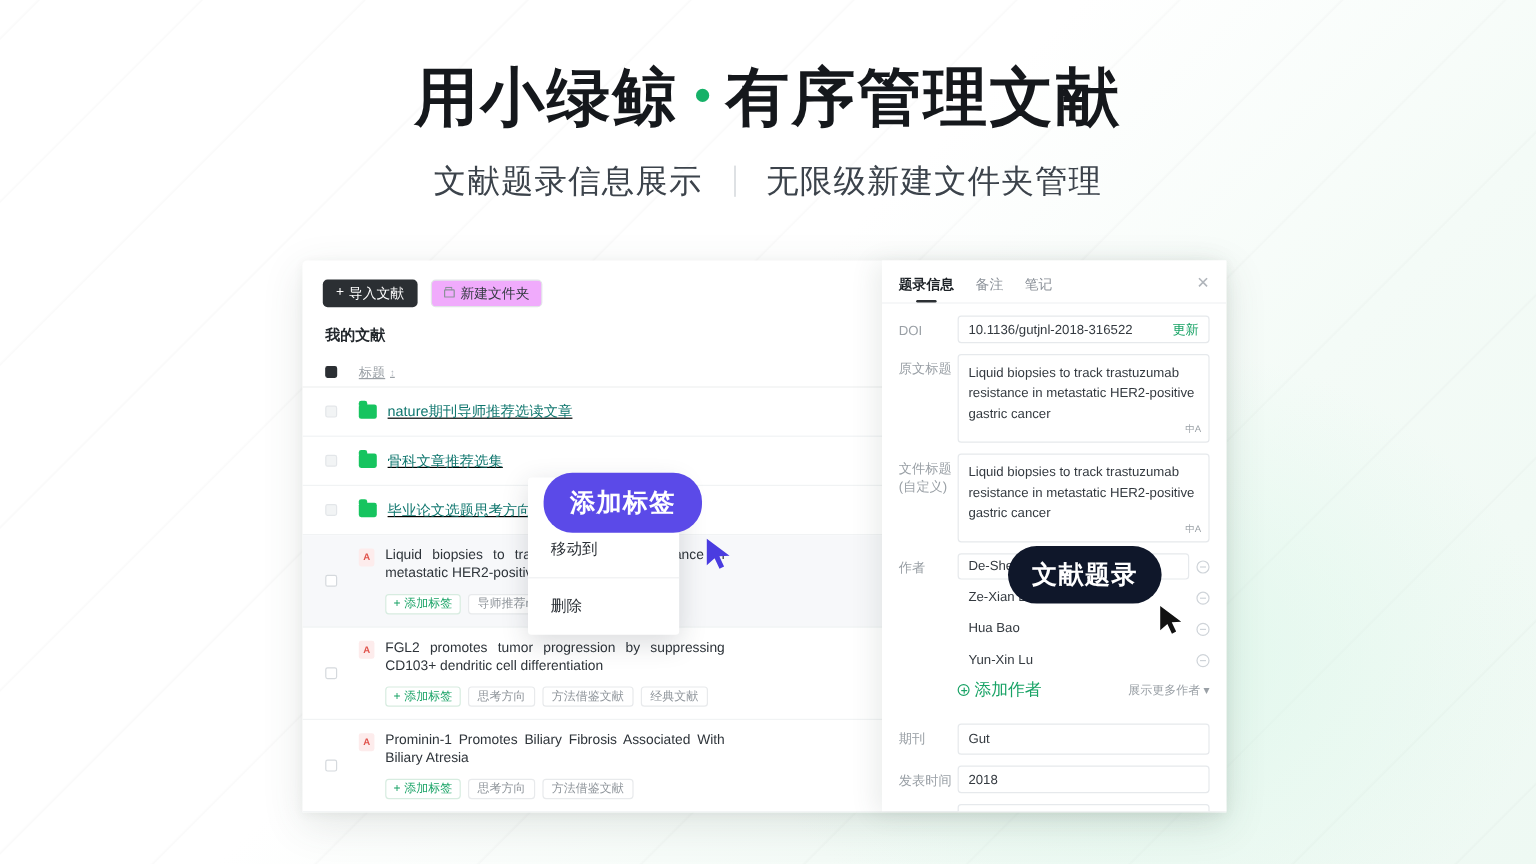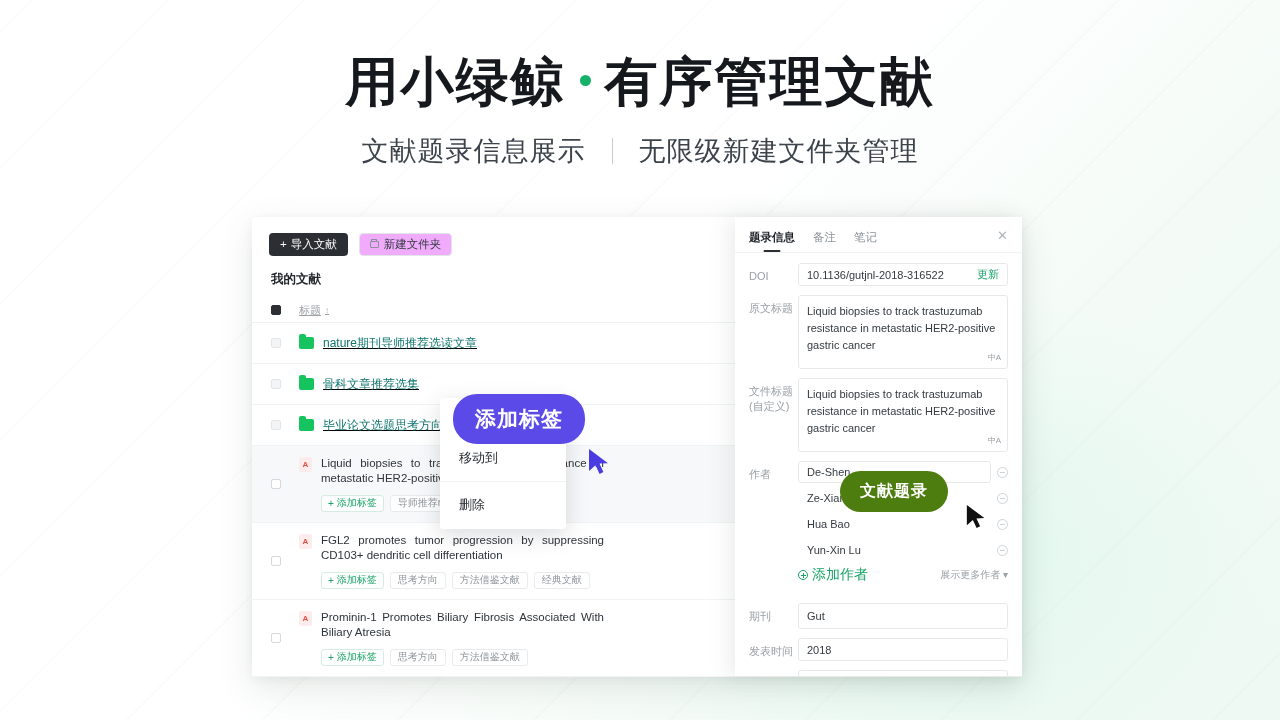--- a/index.html
+++ b/index.html
@@ -297,25 +297,25 @@
     background: #5b4ae8; color: #fff;
     border-radius: 24px;
     padding: 11px 22px;
     font-size: 21px; font-weight: 700; letter-spacing: 1px;
     z-index: 50;
   }
   #cursor-purple {
     position: absolute; left: 587px; top: 447px; z-index: 50;
   }
   #badge-biblio {
-    position: absolute; left: 840px; top: 471px;
-    background: #4d7c0f; color: #fff;
+    position: absolute; left: 840px; top: 455px;
+    background: #0f172a; color: #fff;
     border-radius: 24px;
     padding: 10px 20px;
-    font-size: 16px; font-weight: 700; letter-spacing: 1px;
+    font-size: 21px; font-weight: 700; letter-spacing: 1px;
     z-index: 50;
   }
   #cursor-black {
     position: absolute; left: 965px; top: 503px; z-index: 50;
   }
 </style>
 </head>
 <body>
 
 <div id="bg">

